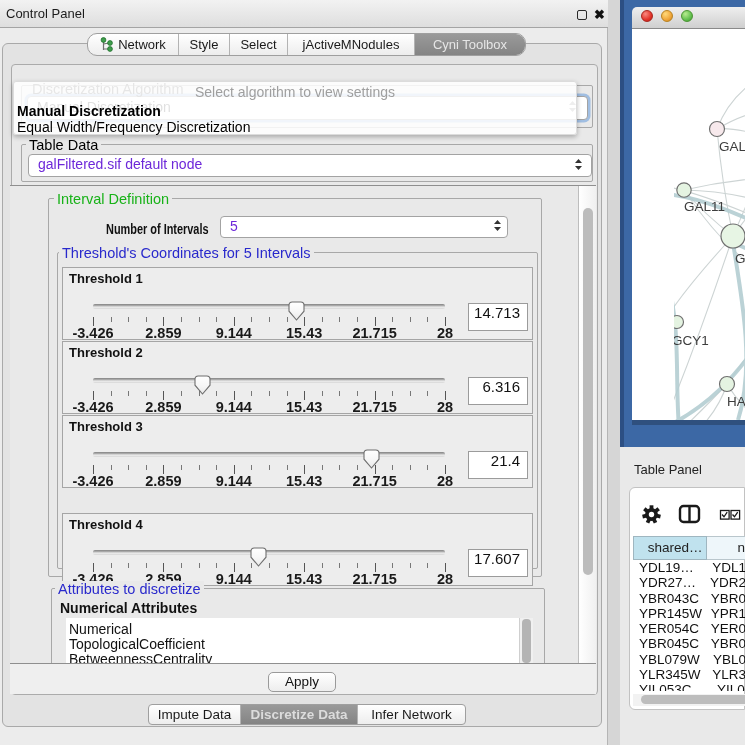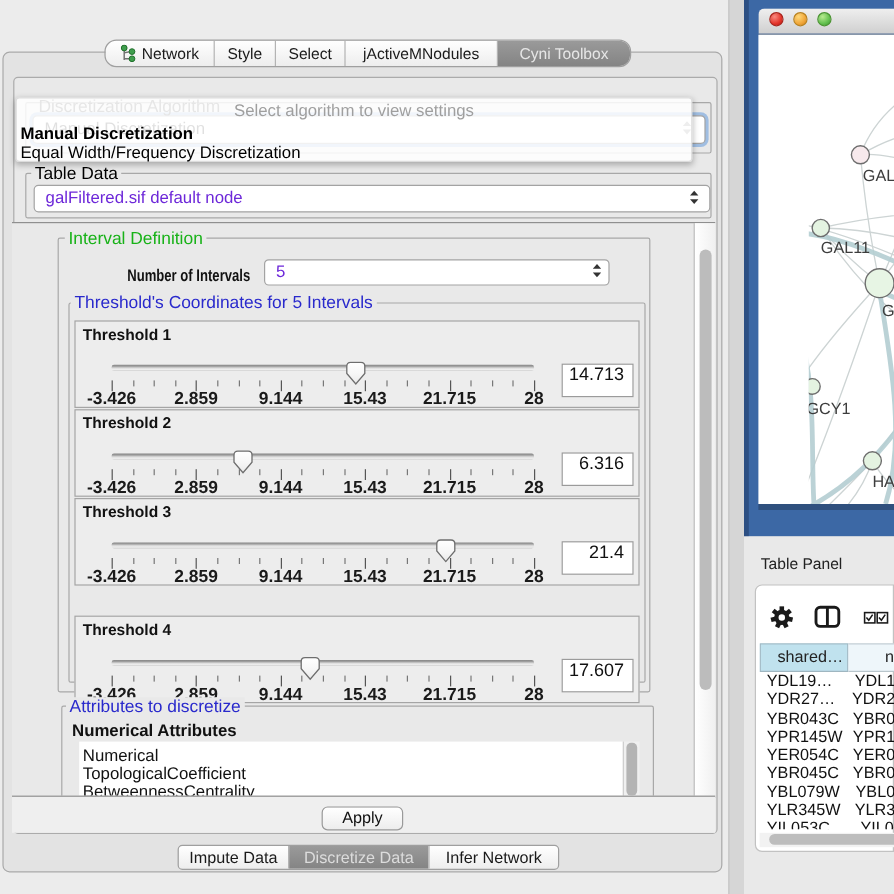--- a/index.html
+++ b/index.html
@@ -66,21 +66,21 @@
   background:linear-gradient(#ffffff,#ededed); border:1px solid #9a9a9a; border-radius:5px;
   font-size:13.5px; color:#111; text-align:center; line-height:18px; }
 
 
 #bottabs { position:absolute; left:148px; top:704px; height:21px; display:flex;
   border:1px solid #9f9f9f; border-radius:4px; overflow:hidden;
   background:linear-gradient(#ffffff,#ededed); z-index:30; }
 #bottabs .seg { font-size:13.5px; color:#1a1a1a; display:flex; align-items:center; justify-content:center;
   border-right:1px solid #b3b3b3; white-space:nowrap; }
 #bottabs .seg:last-child { border-right:none; }
-#bottabs .seg.sel { background:linear-gradient(#9a9a9a,#848484); color:#dcdcdc; }
+#bottabs .seg.sel { background:linear-gradient(#9a9a9a,#848484); color:#dcdcdc;font-weight:bold; }
 
 
 #popup { position:absolute; left:13px; top:81px; width:564px; height:54px;
   background:rgba(255,255,255,0.85); border:1px solid #dcdcdc; border-radius:3px;
   box-shadow:0 2px 5px rgba(0,0,0,0.28); z-index:40; font-size:14px; }
 #popup .r1 { position:absolute; left:0; top:2px; width:100%; text-align:center; color:#9f9f9f; }
 #popup .r2 { position:absolute; left:3px; top:21px; font-weight:bold; color:#000; }
 #popup .r3 { position:absolute; left:3px; top:37px; color:#000; }
 
 
@@ -109,20 +109,25 @@
 .trow { display:flex; height:15.3px; line-height:15.3px; color:#111; }
 .trow .c1 { width:76px; padding-left:6px; }
 .trow .c2 { padding-left:8px; }
 #hsb { position:absolute; left:3px; top:206px; width:113px; height:12px; background:#f2f2f2; }
 #hsb .th { position:absolute; left:8px; top:1px; width:160px; height:9px; background:#bdbdbd; border-radius:5px; }
 </style></head>
 <body>
 <div id="stage">
 
   <div id="lwin">
+    <div id="ltitle">
+        <div class="t">Control Panel</div>
+      <div id="wbtn-sq"></div>
+        <div id="wbtn-x">✖</div>
+    </div>
     <div id="tabpane"></div>
     <div id="toptabs">
       <div class="seg" style="width:91px;"><svg width="14" height="16" viewBox="0 0 14 16" style="margin-right:4px;">
         <line x1="3.5" y1="3" x2="3.5" y2="13" stroke="#707070" stroke-width="1.2"></line>
         <line x1="3.5" y1="7" x2="9" y2="6" stroke="#707070" stroke-width="1.2"></line>
         <line x1="3.5" y1="12" x2="9" y2="12" stroke="#707070" stroke-width="1.2"></line>
         <circle cx="3.5" cy="3" r="2.4" fill="#3f9e4d" stroke="#1e6e2a" stroke-width="0.8"></circle>
         <circle cx="10" cy="6" r="2.4" fill="#3f9e4d" stroke="#1e6e2a" stroke-width="0.8"></circle>
         <circle cx="10" cy="12" r="2.4" fill="#3f9e4d" stroke="#1e6e2a" stroke-width="0.8"></circle>
       </svg>Network</div>

